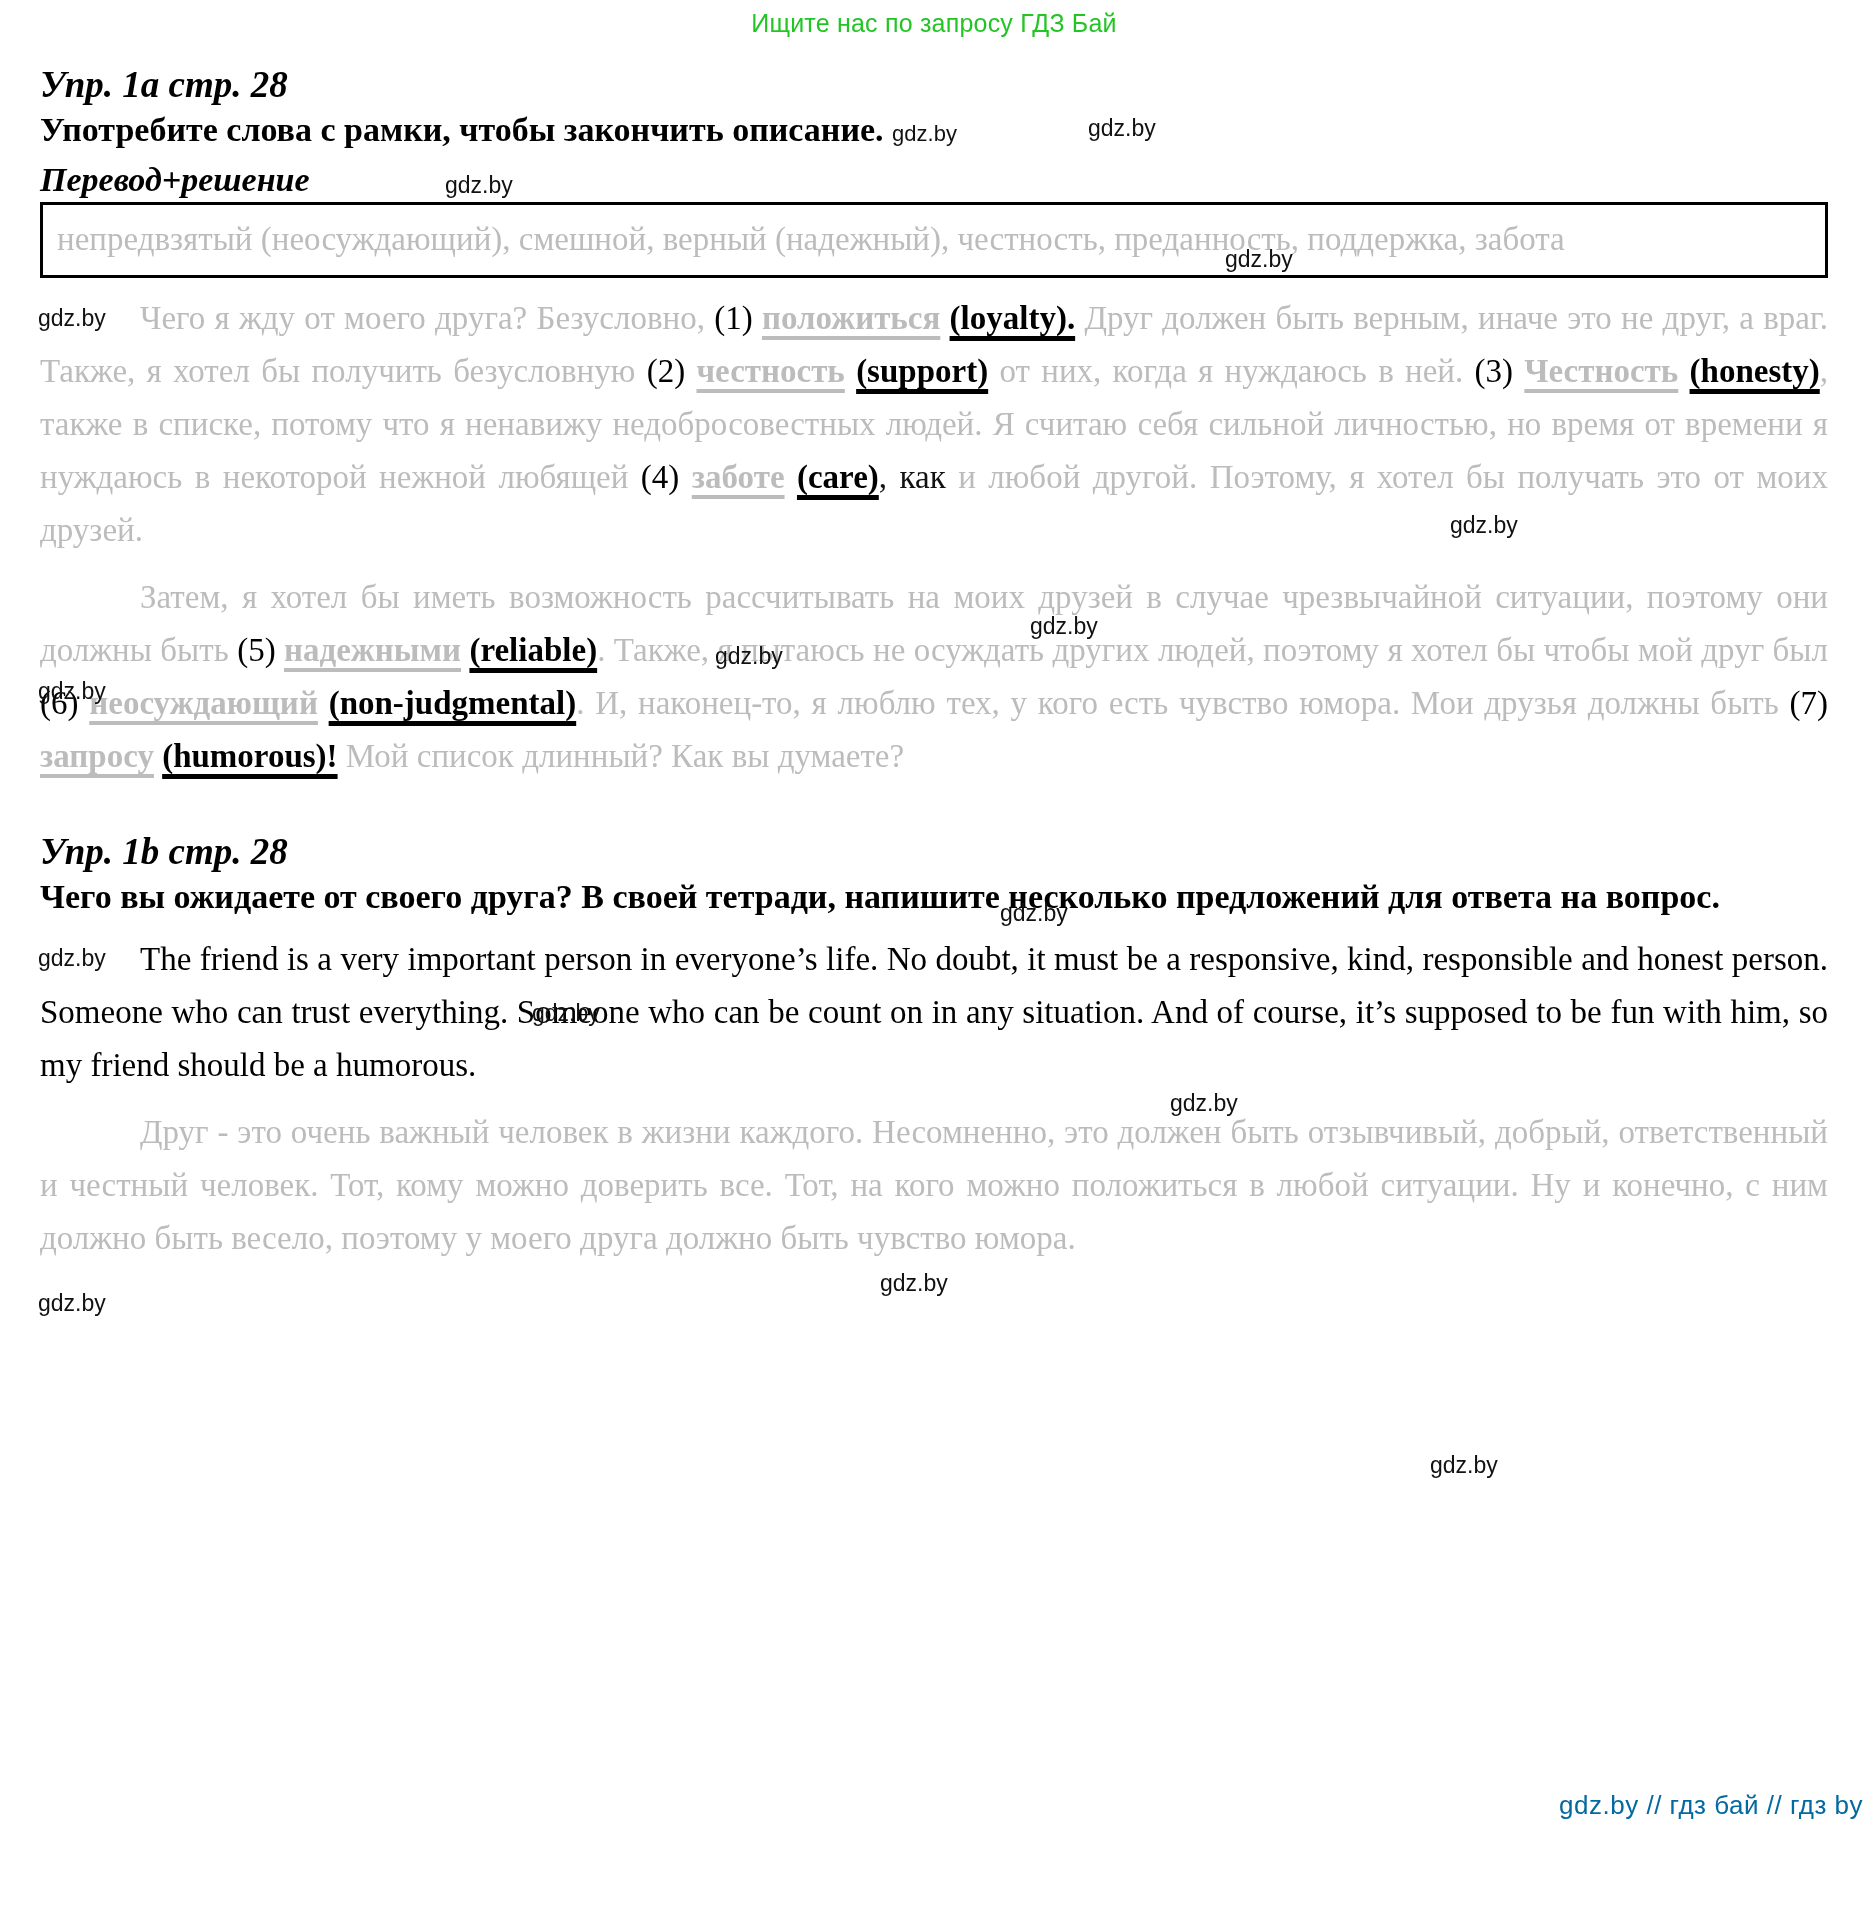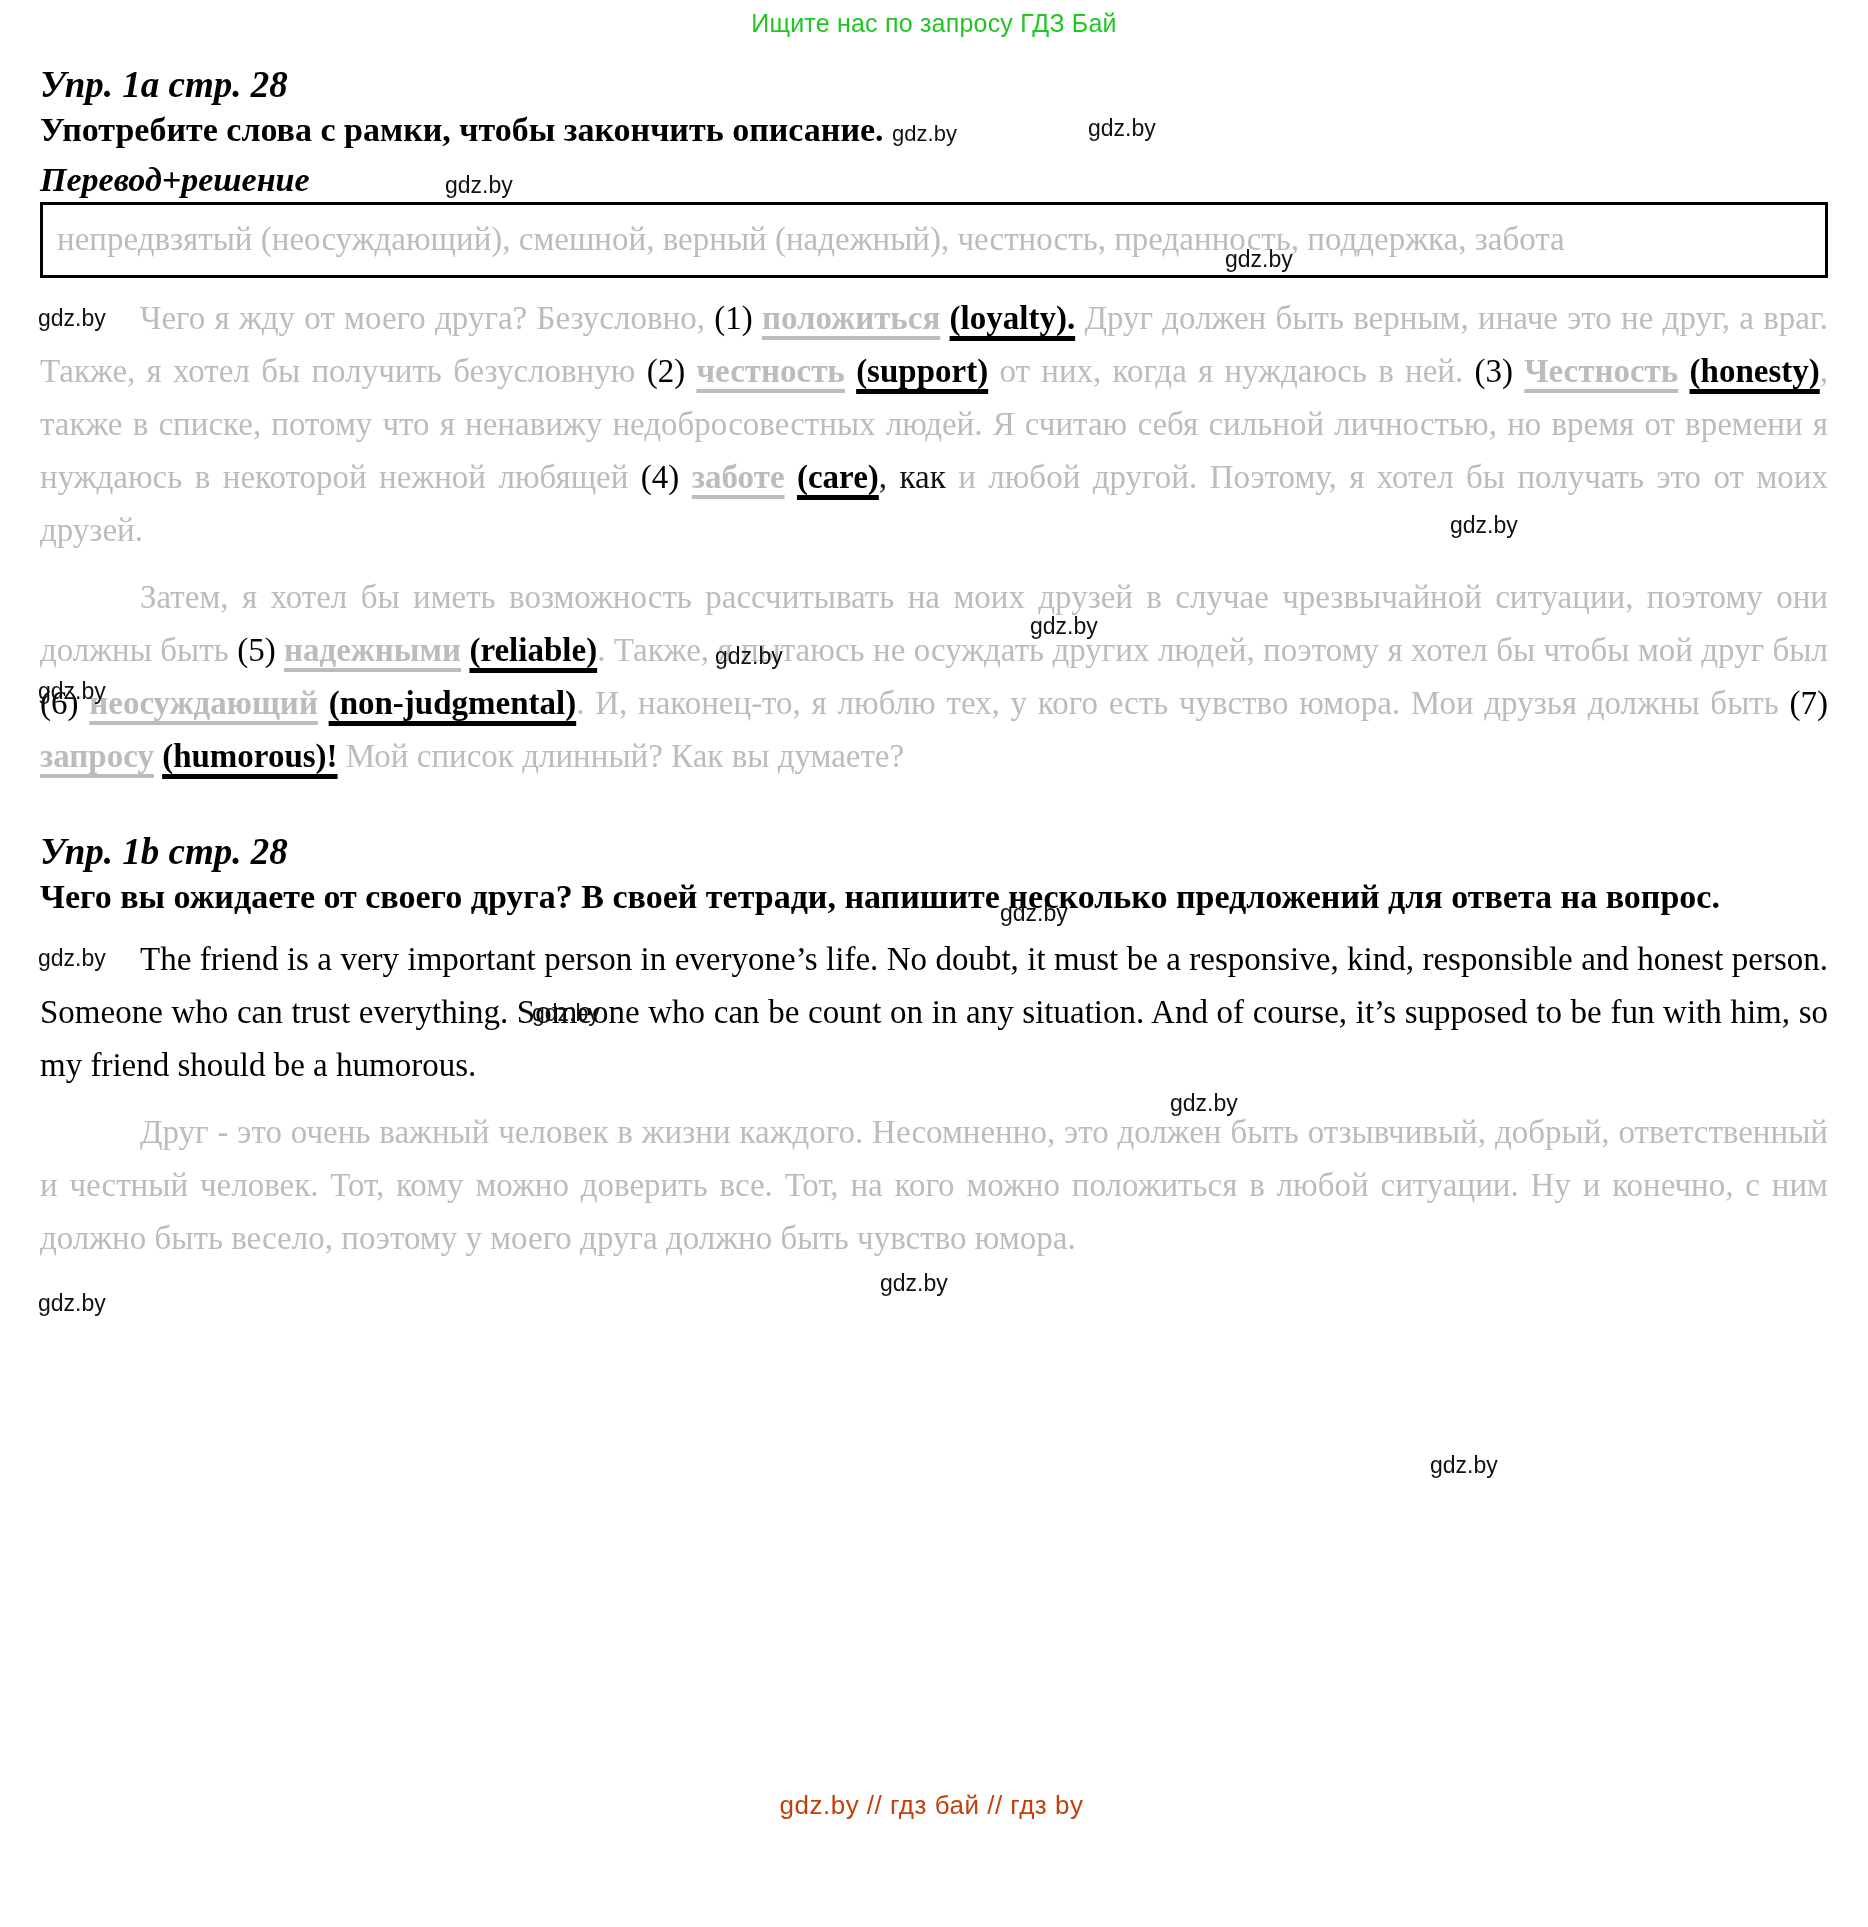--- a/index.html
+++ b/index.html
@@ -124,22 +124,22 @@
     white-space: nowrap;
     z-index: 5;
   }
 
   
   .footer {
     position: absolute;
     left: 0;
     right: 5px;
     bottom: 18px;
-    text-align: center;
-    color: #c2410c;
+    text-align: right;
+    color: #0369a1;
     font-family: "Liberation Sans", "DejaVu Sans", sans-serif;
     font-size: 26px;
     letter-spacing: 0.5px;
   }
 </style>
 </head>
 <body>
 
 <div class="page">
 

